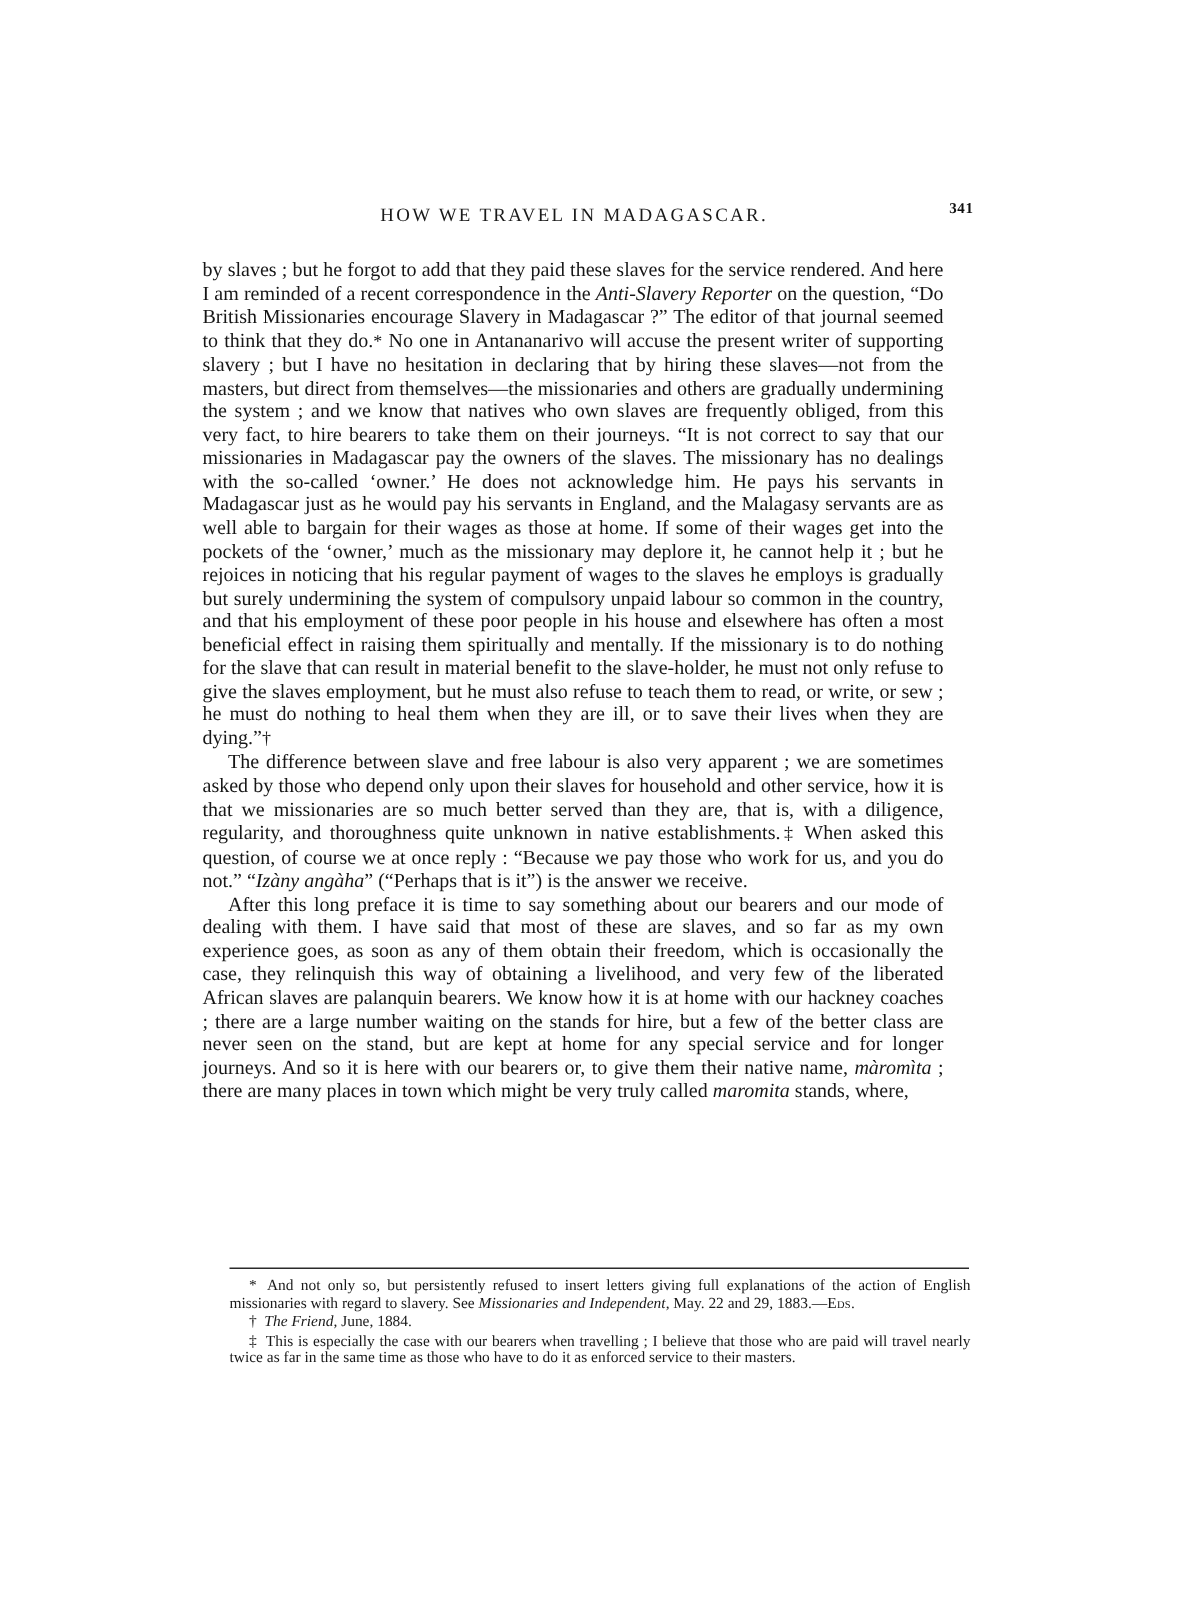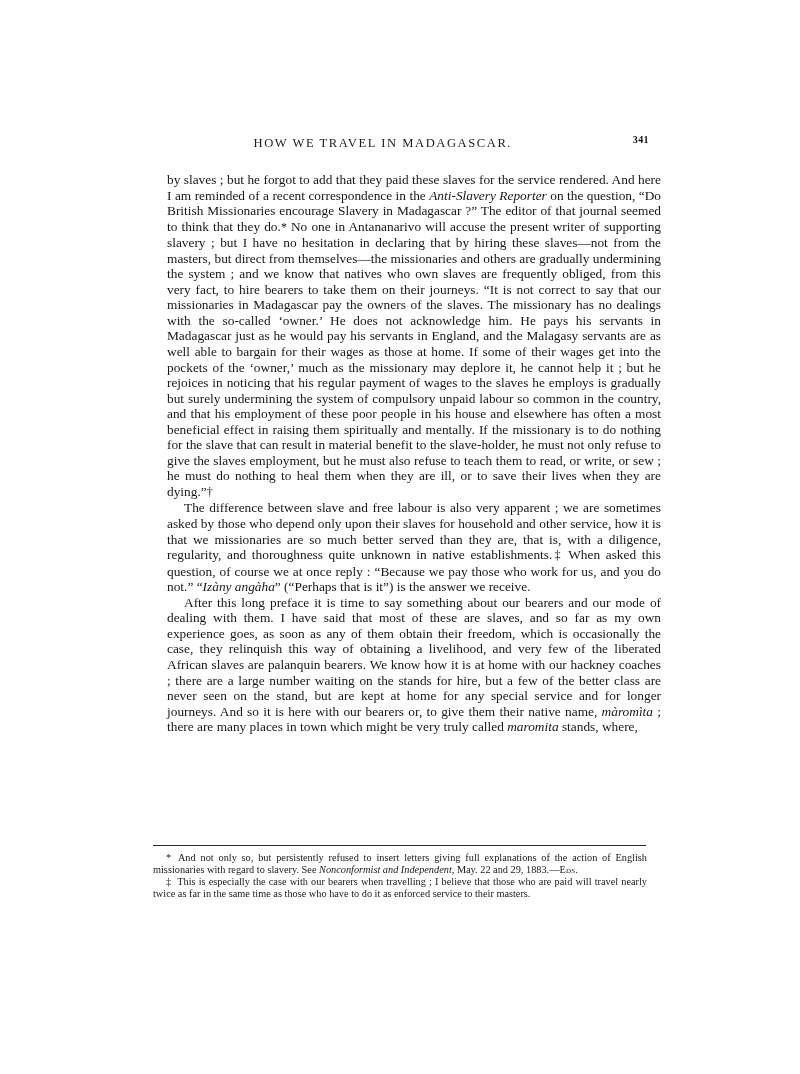--- a/index.html
+++ b/index.html
@@ -50,21 +50,21 @@
     top: -2px;
     font-size: 10px;
     font-weight: bold;
     letter-spacing: 0.4px;
     color: #101010;
   }
 
   
   .textblock {
     position: absolute;
-    left: 167px;
+    left: 135px;
     top: 172px;
     width: 494px;
     font-size: 13.35px;
     line-height: 15.55px;
     text-align: justify;
     text-justify: inter-word;
     color: #161616;
   }
   .textblock p {
     margin: 0;
@@ -129,17 +129,18 @@
 
   <div class="textblock">
       <p><span>by slaves ; but he forgot to add that they paid these slaves for the service rendered.  And here I am reminded of a recent correspondence in the </span><i>Anti-Slavery Reporter</i><span> on the question, “Do British Missionaries encourage Slavery in Madagascar ?”  The editor of that journal seemed to think that they do.</span><span class="sup-mark">*</span><span>  No one in Antananarivo will accuse the present writer of supporting slavery ; but I have no hesitation in declaring that by hiring these slaves—not from the masters, but direct from themselves—the missionaries and others are gradually undermining the system ;  and we know that natives who own slaves are frequently obliged, from this very fact, to hire bearers to take them on their journeys.  “It is not correct to say that our missionaries in Madagascar pay the owners of the slaves.  The missionary has no dealings with the so-called ‘owner.’  He does not acknowledge him.  He pays his servants in Madagascar just as he would pay his servants in England, and the Malagasy servants are as well able to bargain for their wages as those at home.  If some of their wages get into the pockets of the ‘owner,’ much as the missionary may deplore it, he cannot help it ; but he rejoices in noticing that his regular payment of wages to the slaves he employs is gradually but surely undermining the system of compulsory unpaid labour so common in the country, and that his employment of these poor people in his house and elsewhere has often a most beneficial effect in raising them spiritually and mentally.  If the missionary is to do nothing for the slave that can result in material benefit to the slave-holder, he must not only refuse to give the slaves employment, but he must also refuse to teach them to read, or write, or sew ; he must do nothing to heal them when they are ill, or to save their lives when they are dying.”</span><span class="sup-mark">†</span></p>
       <p class="indent"><span>The difference between slave and free labour is also very apparent ; we are sometimes asked by those who depend only upon their slaves for household and other service, how it is that we missionaries are so much better served than they are, that is, with a diligence, regularity, and thoroughness quite unknown in native establishments.</span><span class="sup-mark">‡</span><span>  When asked this question, of course we at once reply : “Because we pay those who work for us, and you do not.”  “</span><i>Izàny angàha</i><span>” (“Perhaps that is it”) is the answer we receive.</span></p>
       <p class="indent"><span>After this long preface it is time to say something about our bearers and our mode of dealing with them.  I have said that most of these are slaves, and so far as my own experience goes, as soon as any of them obtain their freedom, which is occasionally the case, they relinquish this way of obtaining a livelihood, and very few of the liberated African slaves are palanquin bearers.  We know how it is at home with our hackney coaches ; there are a large number waiting on the stands for hire, but a few of the better class are never seen on the stand, but are kept at home for any special service and for longer journeys.  And so it is here with our bearers or, to give them their native name, </span><i>màromìta</i><span> ; there are many places in town which might be very truly called </span><i>maromita</i><span> stands, where,</span></p>
     </div>
 
   <div class="fn-rule"></div>
 
   <div class="footnotes">
-      <p><span class="fn-sym">*</span><span> And not only so, but persistently refused to insert letters giving full explanations of the action of English missionaries with regard to slavery.  See </span><i>Nonconformist and Independent</i><span>, May. 22 and 29, 1883.—</span><span class="smallcaps">Eds.</span></p>
+      <p><span class="fn-sym">*</span><span> And not only so, but persistently refused to insert letters giving full explanations of the action of English missionaries with regard to slavery.  See </span><i>Missionaries and Independent</i><span>, May. 22 and 29, 1883.—</span><span class="smallcaps">Eds.</span></p>
+      <p><span class="fn-sym">†</span><span> </span><i>The Friend</i><span>, June, 1884.</span></p>
       <p><span class="fn-sym">‡</span><span> This is especially the case with our bearers when travelling ; I believe that those who are paid will travel nearly twice as far in the same time as those who have to do it as enforced service to their masters.</span></p>
     </div>
 
 </div>
 
 </body></html>

